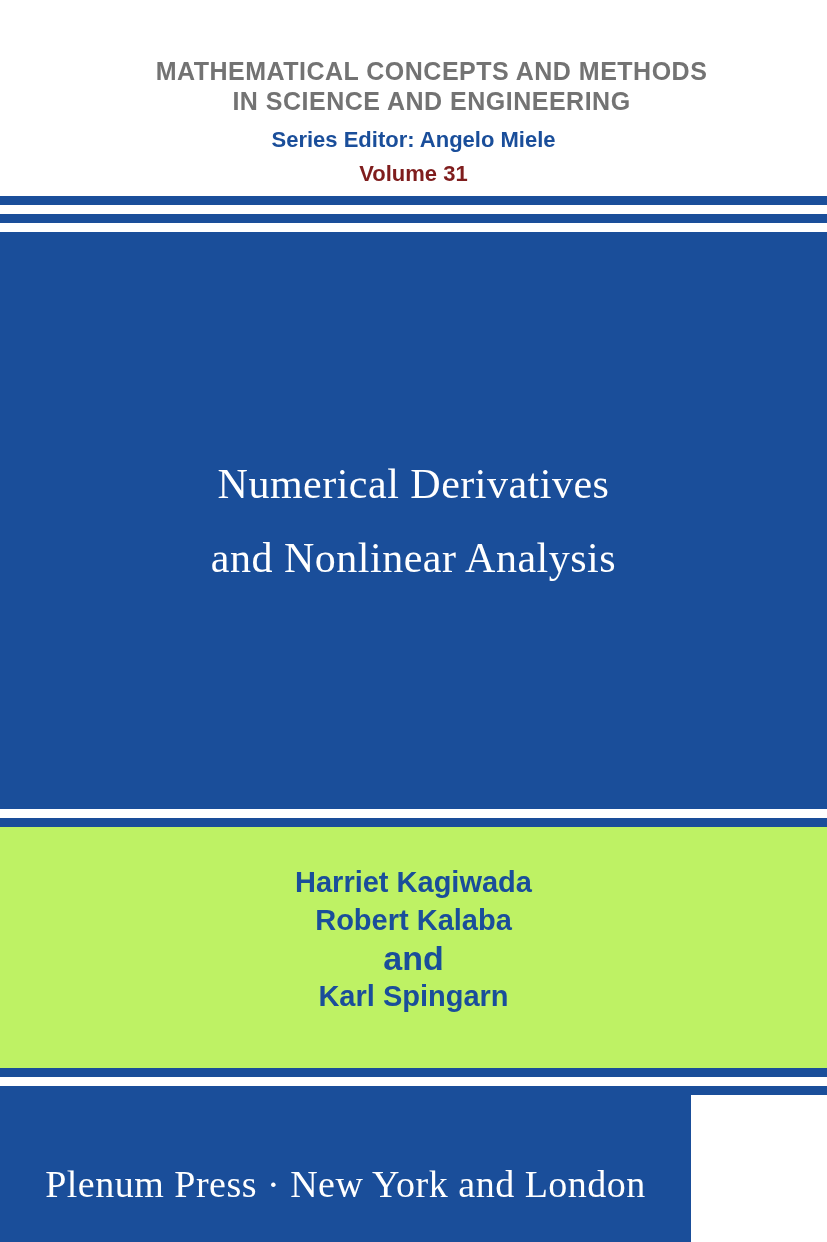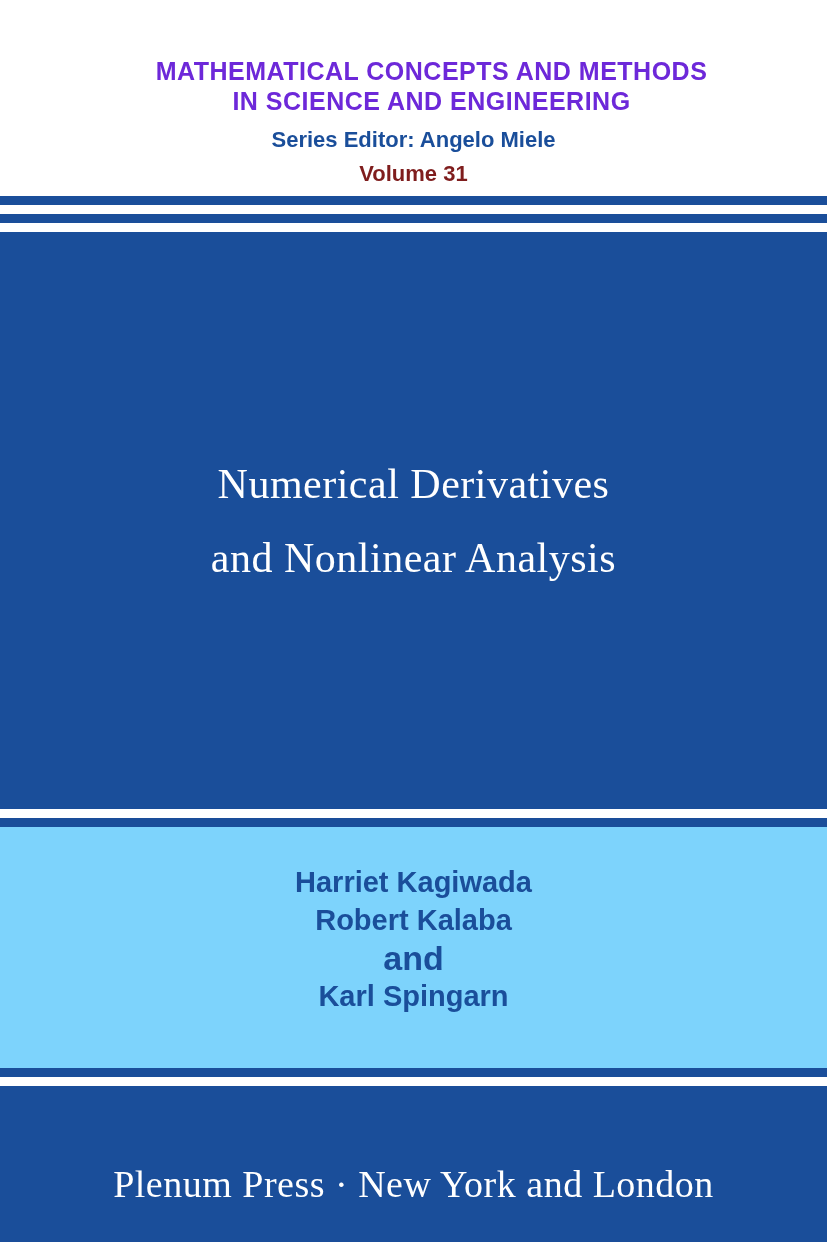--- a/index.html
+++ b/index.html
@@ -31,21 +31,21 @@
     padding-top: 56px;
     box-sizing: border-box;
   }
   .series-line1,
   .series-line2 {
     font-family: "Liberation Sans", sans-serif;
     font-weight: bold;
     font-size: 25px;
     letter-spacing: 0.5px;
     line-height: 30px;
-    color: #6d28d9;
+    color: #737373;
     margin-left: 36px;
   }
   .series-editor {
     font-family: "Liberation Sans", sans-serif;
     font-weight: bold;
     font-size: 22px;
     line-height: 30px;
     margin-top: 9px;
     color: #1a4e9a;
   }
@@ -98,21 +98,21 @@
   }
   .title-line { display: block; white-space: nowrap; }
 
   
   .authors-block {
     position: absolute;
     top: 827px;
     left: 0;
     width: 827px;
     height: 241px;
-    background: #7dd3fc;
+    background: #bef264;
     text-align: center;
     padding-top: 36px;
     box-sizing: border-box;
   }
   .author {
     font-family: "Liberation Sans", sans-serif;
     font-weight: bold;
     font-size: 29px;
     line-height: 38px;
     color: #1a4e9a;
@@ -123,21 +123,21 @@
     font-size: 34px;
     line-height: 38px;
     color: #1a4e9a;
   }
 
   
   .publisher-panel {
     position: absolute;
     top: 1095px;
     left: 0;
-    width: 827px;
+    width: 691px;
     height: 147px;
     background: #1a4e9a;
     color: #ffffff;
     display: flex;
     align-items: center;
     justify-content: center;
   }
   .publisher-text {
     font-family: "Liberation Serif", serif;
     font-size: 38px;

